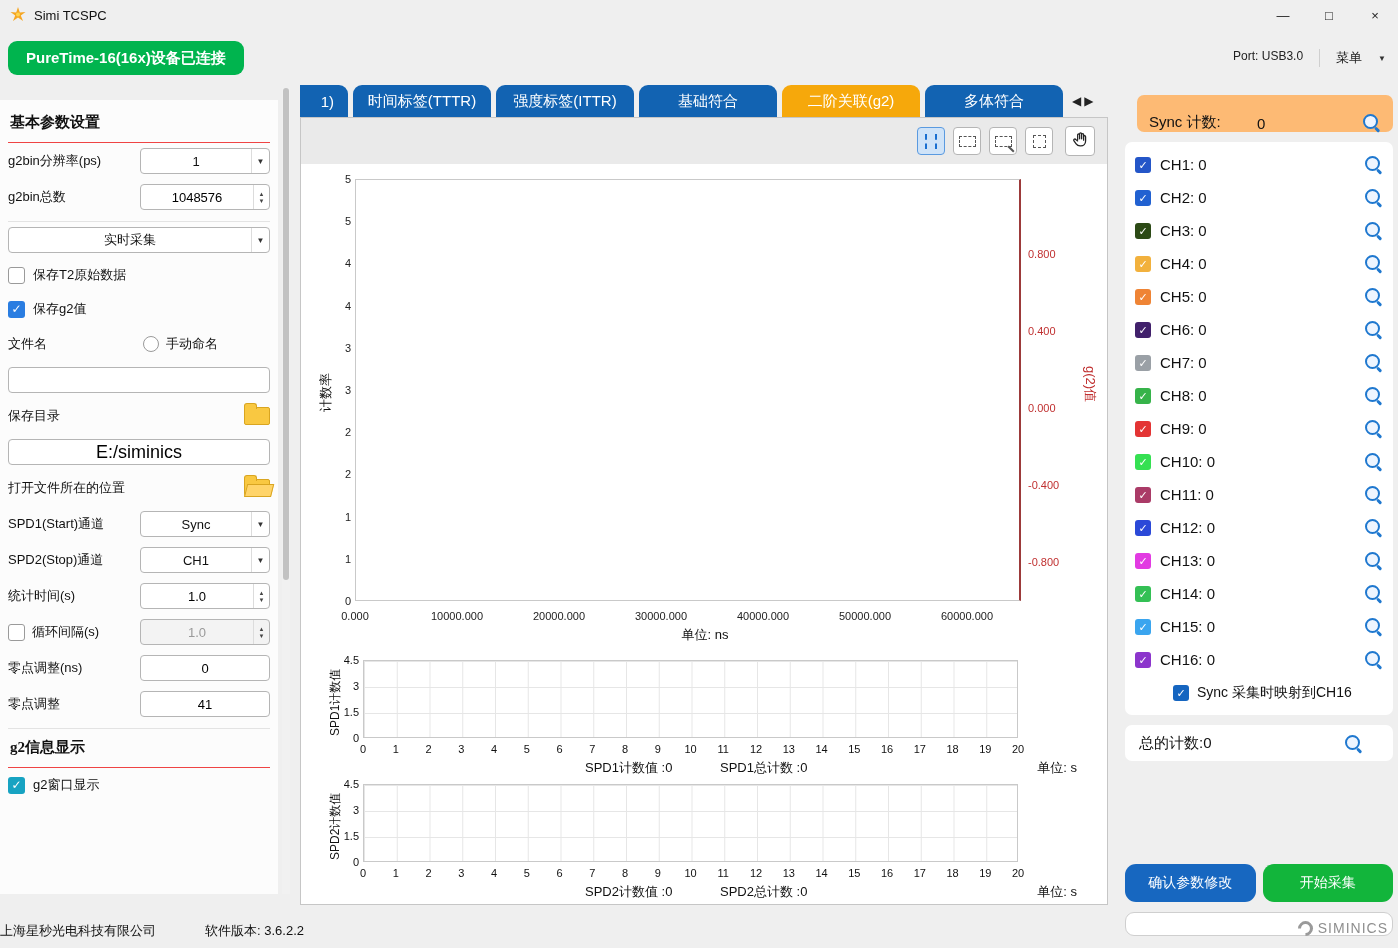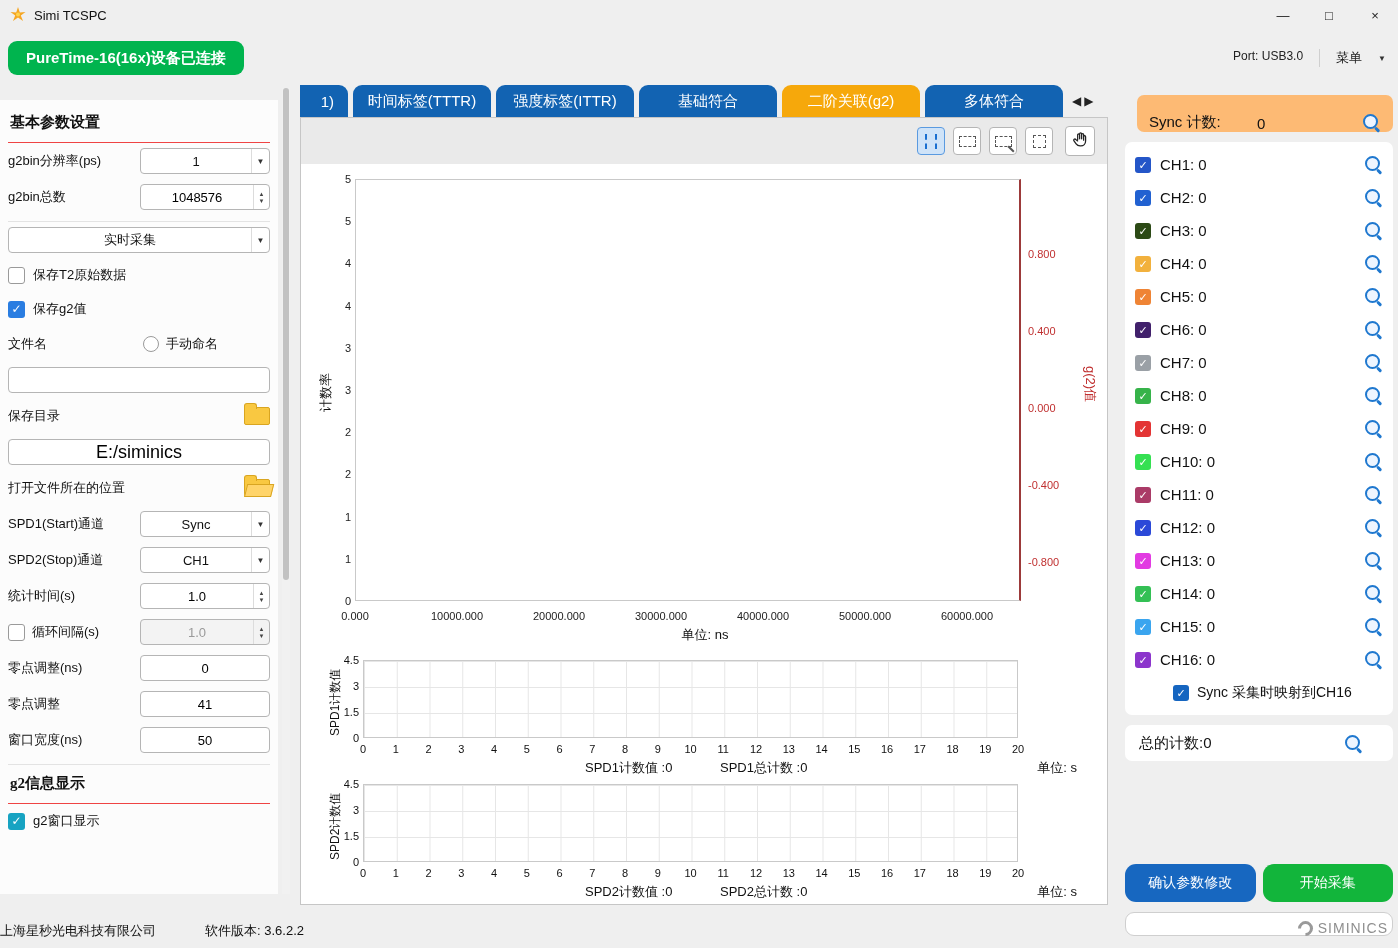--- a/index.html
+++ b/index.html
@@ -293,26 +293,20 @@
       </div>
     </div>
 
     <div class="row">
       <span class="lbl">零点调整</span>
       <div class="ctl">
         <input class="val-in" value="41" style="">
       </div>
     </div>
 
-    <div class="row">
-      <span class="lbl">窗口宽度(ns)</span>
-      <div class="ctl">
-        <input class="val-in" value="50" style="">
-      </div>
-    </div>
 
     <div class="sec-sep"></div>
     <div class="section-title">g2信息显示</div>
 
     <div class="cb-row">
       <span class="cb checked teal"></span>
       <span class="lbl">g2窗口显示</span>
     </div>
   </div>
 

